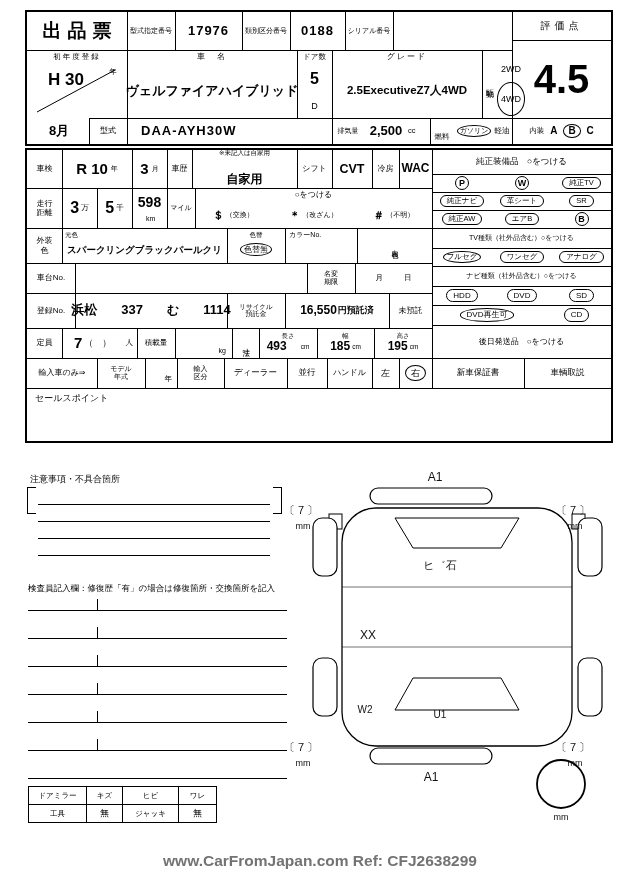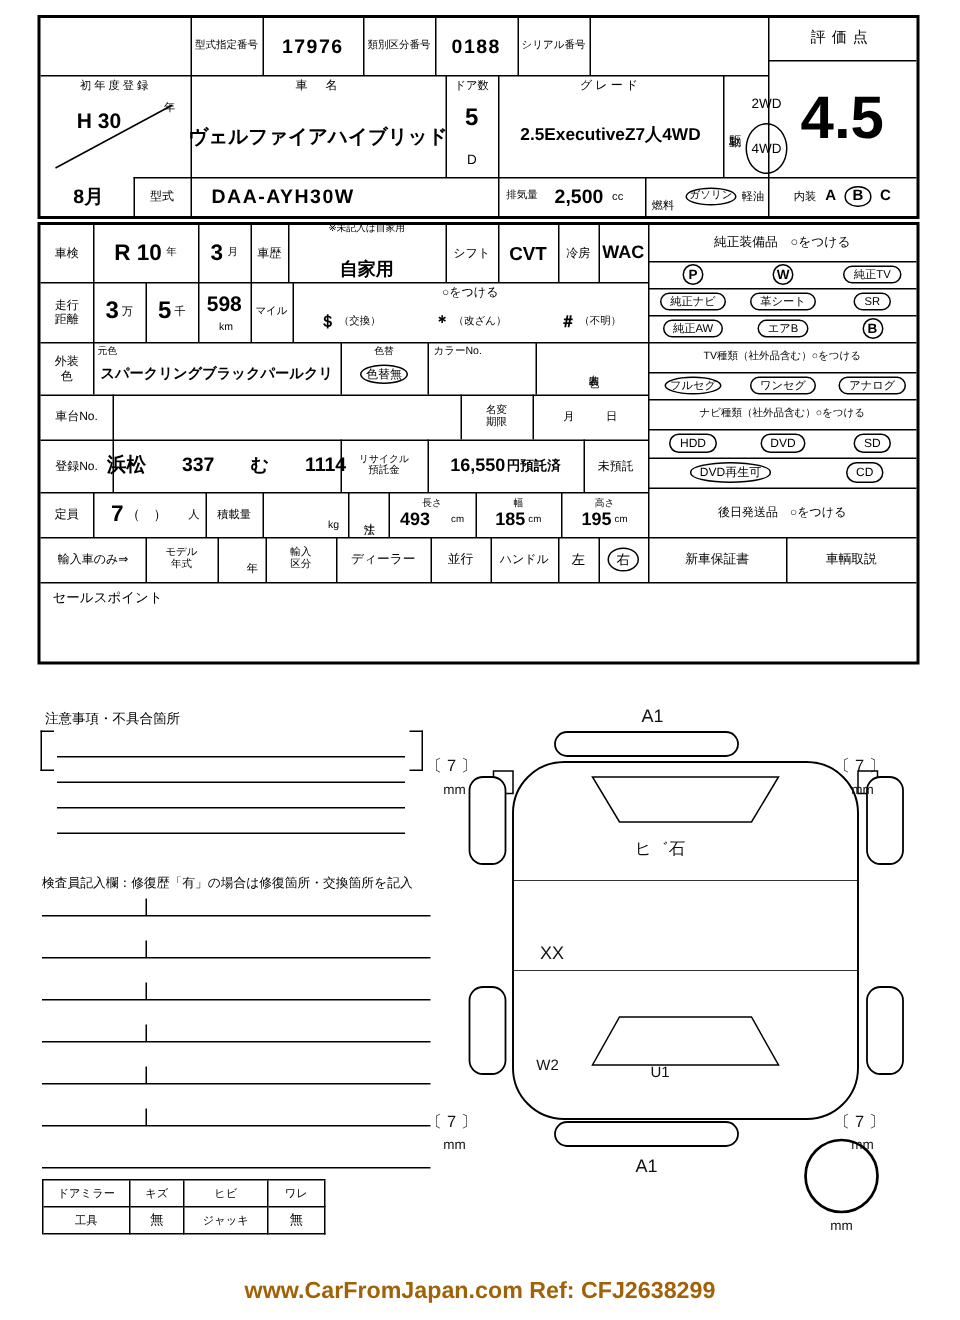--- a/index.html
+++ b/index.html
@@ -14,34 +14,35 @@
   .hl,.vl { position:absolute; font-style:normal; }
   .hl { border-top:1px solid #000; height:0; }
   .vl { border-left:1px solid #000; width:0; }
   .vtext { writing-mode:vertical-rl; text-orientation:upright; letter-spacing:1px; }
   .ellipse { border:1.7px solid #000; border-radius:50%; padding:1px 5px; display:inline-block; }
   .rbox { border:1px solid #000; border-radius:7px; padding:1px 6px; display:inline-block; }
   .circ { display:inline-flex; width:14px; height:14px; border:1.2px solid #000; border-radius:50%; align-items:center; justify-content:center; font-size:9px; font-weight:bold; }
   .f6{font-size:6.5px}.f7{font-size:7px}.f75{font-size:7.5px}.f8{font-size:8px}.f85{font-size:8.5px}
   .f9{font-size:9px}.f95{font-size:9.5px}.f10{font-size:10px}.f11{font-size:11px}.f115{font-size:11.5px}
   .f12{font-size:12px}.f125{font-size:12.5px}.f13{font-size:13px}.f14{font-size:14px}.f15{font-size:15px}
-  .f16{font-size:16px}.f17{font-size:14px}
+  .f16{font-size:16px}.f17{font-size:17px}
   .bracket { position:absolute; width:9px; height:27px; }
   .bracket.bl { border-left:1.5px solid #000; border-top: 1.5px solid #000; border-bottom:1.5px solid #000; }
   .bracket.br { border-right:1.5px solid #000; border-top:1.5px solid #000; border-bottom:1.5px solid #000; }
   .tgrid { position:absolute; display:grid; grid-template-columns:58px 36px 56px 38px; border-left:1px solid #000; border-top:1px solid #000; background:#fff; }
   .tcell { border-right:1px solid #000; border-bottom:1px solid #000; height:18px; display:flex; align-items:center; justify-content:center; font-size:7.5px; }
   .diag text { font-family:"Liberation Sans","DejaVu Sans",sans-serif; fill:#111; }
 </style>
 </head>
 <body>
 
 <div id="page">
 
   <div id="top-form" class="form" style="left:25px;top:10px;width:588px;height:136px">
+    <div class="cell b" style="left:0;top:0;width:100px;height:38px;font-size:19px;letter-spacing:6px;padding-left:6px">出品票</div>
     <div class="cell f7" style="left:100px;top:0;width:48px;height:38px">型式指定番号</div>
     <div class="cell f13 b" style="left:148px;top:0;width:67px;height:38px;letter-spacing:1px">17976</div>
     <div class="cell f7" style="left:215px;top:0;width:48px;height:38px">類別区分番号</div>
     <div class="cell f13 b" style="left:263px;top:0;width:55px;height:38px;letter-spacing:1px">0188</div>
     <div class="cell f7" style="left:318px;top:0;width:48px;height:38px">シリアル番号</div>
     <div class="cell f10" style="left:485px;top:0;width:99px;height:28px;letter-spacing:4px">評価点</div>
     <div class="cell b" style="left:485px;top:28px;width:99px;height:78px;font-size:40px">4.5</div>
 
     <div class="cell f75" style="left:0;top:38px;width:100px;height:14px;letter-spacing:2px">初年度登録</div>
     <div class="cell f17 b" style="left:2px;top:52px;width:74px;height:32px">H 30</div>
@@ -398,21 +399,21 @@
       <text x="290" y="316" text-anchor="middle" font-size="9">mm</text>
       <text x="155" y="119" text-anchor="middle" font-size="11">ヒ゛石</text>
       <text x="83" y="189" text-anchor="middle" font-size="12">XX</text>
       <text x="80" y="263" text-anchor="middle" font-size="10">W2</text>
       <text x="155" y="268" text-anchor="middle" font-size="10">U1</text>
       <text x="146" y="331" text-anchor="middle" font-size="12">A1</text>
       <circle cx="276" cy="334" r="24" fill="none" stroke="#000" stroke-width="1.8"></circle>
       <text x="276" y="370" text-anchor="middle" font-size="9">mm</text>
     </svg>
 
-    <div class="cell b" style="left:0;top:850px;width:640px;height:22px;font-size:15.5px;color:#a16207">www.CarFromJapan.com Ref: CFJ2638299</div>
+    <div class="cell b" style="left:0;top:850px;width:640px;height:22px;font-size:15.5px;color:#737373">www.CarFromJapan.com Ref: CFJ2638299</div>
   <i class="hl" style="left: 38px; top: 504px; width: 232px;"></i>
       <i class="hl" style="left: 38px; top: 521px; width: 232px;"></i>
       <i class="hl" style="left: 38px; top: 538px; width: 232px;"></i>
       <i class="hl" style="left: 38px; top: 555px; width: 232px;"></i>
       <i class="hl" style="left: 28px; top: 610px; width: 259px;"></i>
       <i class="hl" style="left: 28px; top: 638px; width: 259px;"></i>
       <i class="hl" style="left: 28px; top: 666px; width: 259px;"></i>
       <i class="hl" style="left: 28px; top: 694px; width: 259px;"></i>
       <i class="hl" style="left: 28px; top: 722px; width: 259px;"></i>
       <i class="hl" style="left: 28px; top: 750px; width: 259px;"></i>

